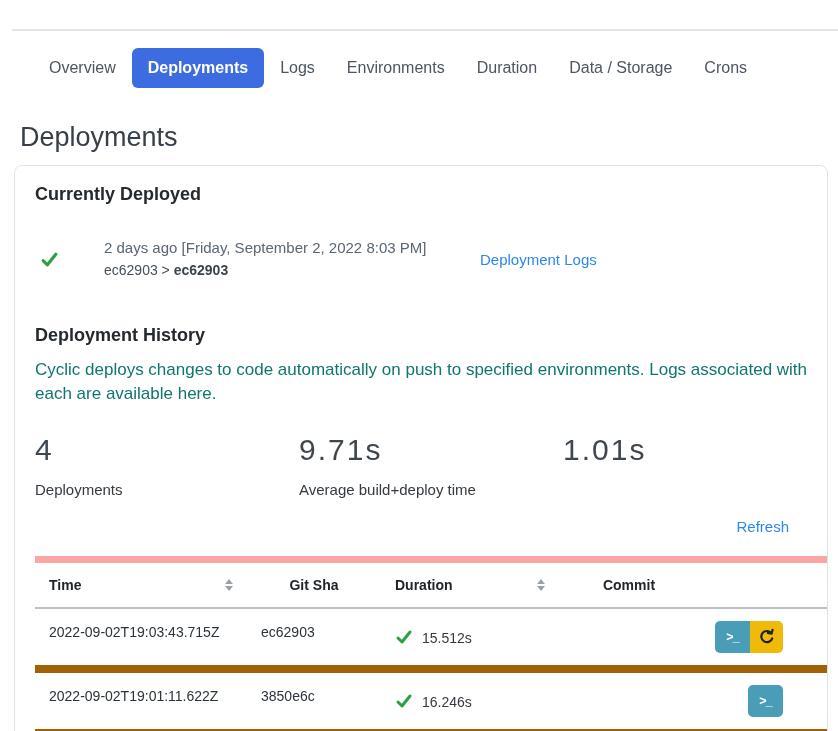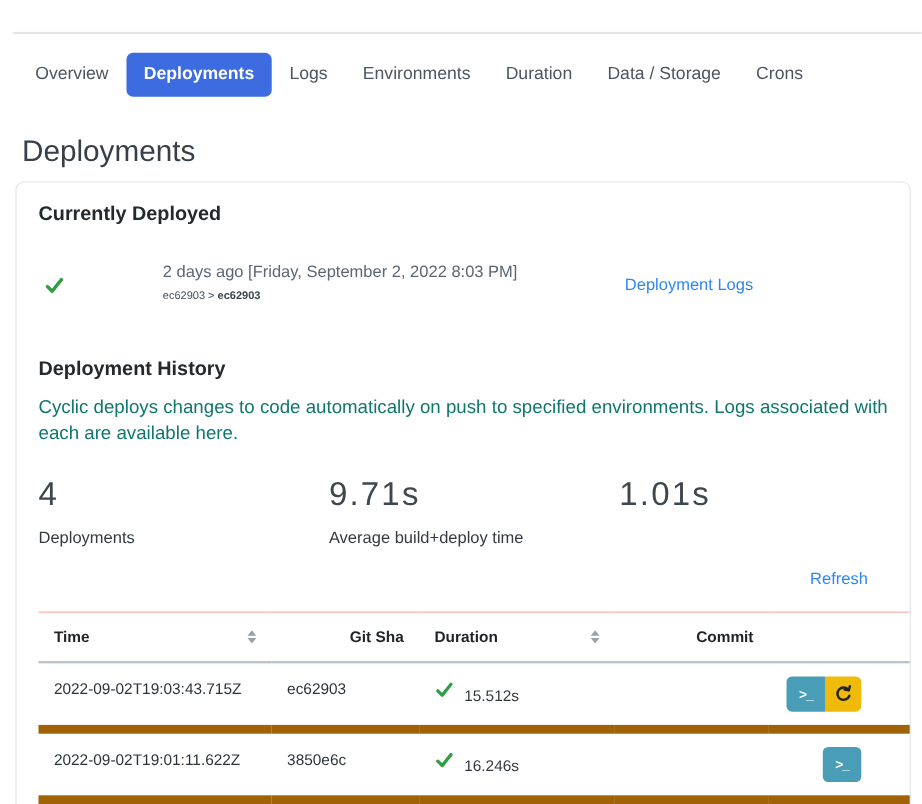--- a/index.html
+++ b/index.html
@@ -1,61 +1,61 @@
 <!DOCTYPE html>
 <html><head>
 <meta charset="utf-8">
 <style>
   * { margin:0; padding:0; box-sizing:border-box; }
   html,body { width:838px; height:731px; overflow:hidden; background:#ffffff;
               font-family:"Liberation Sans", sans-serif; }
   
   .top-divider { margin:29px 0 0 12px; height:2px; background:#e4e4e4; }
   
-  .nav { display:flex; align-items:center; padding-left:16px; margin-top:17px; white-space:nowrap; }
+  .nav { display:flex; align-items:center; padding-left:33px; margin-top:17px; white-space:nowrap; }
   .tab { font-size:16px; color:#4d5560; padding:11px 16px; border-radius:6px; cursor:pointer; }
   .tab.active { background:#3d6ce0; color:#ffffff; font-weight:bold; }
   
   .page-title { margin:34px 0 0 20px; font-size:27px; font-weight:500; color:#37404a; }
   
   .card { margin:12px 0 0 14px; width:814px; border:1px solid #dfe3e8; border-radius:8px;
           padding:18px 0 30px 20px; min-height:600px; }
   .card h2 { font-size:18px; font-weight:bold; color:#24292e; }
   
-  .deploy-row { display:flex; align-items:center; margin-top:32px;gap:44px; }
+  .deploy-row { display:flex; align-items:center; margin-top:32px; }
   .deploy-check { margin-left:5px; width:19px; flex:0 0 auto; }
   .deploy-info { margin-left:45px; flex:0 0 376px; }
   .deploy-time { font-size:15px; color:#5a6673; line-height:22px; }
-  .deploy-sha { font-size:10px; color:#455059; line-height:22px; }
+  .deploy-sha { font-size:14px; color:#455059; line-height:22px; }
   .deploy-sha b { color:#3b444d; }
   a.link { color:#2e86f3; font-size:15px; text-decoration:none; cursor:pointer; }
   
   .history-heading { margin-top:44px; }
   .history-desc { margin-top:12px; font-size:17px; line-height:24px; color:#0f766e; max-width:792px; }
   
   .stats { display:flex; margin-top:28px; }
   .stat { width:275px; }
   .stat-value { font-size:30px; line-height:32px; color:#3f474e; letter-spacing:2px; }
   .stat-label { margin-top:15px; font-size:15px; color:#343a40; }
   
   .refresh-row { margin-top:20px; text-align:right; padding-right:38px; }
   
   table { margin-top:20px; width:792px; border-collapse:collapse; table-layout:fixed; }
   col.c-time{width:212px} col.c-sha{width:134px} col.c-dur{width:178px}
   col.c-commit{width:140px} col.c-actions{width:128px}
-  thead th { border-top:1px solid #fca5a5; border-bottom:2px solid #b9c0c7;
-             padding:14px; font-size:14px; text-align:right; color:#212529; }
+  thead th { border-top:7px solid #fca5a5; border-bottom:2px solid #b9c0c7;
+             padding:14px; font-size:14px; text-align:center; color:#212529; }
   .th-flex { display:flex; align-items:center; justify-content:space-between; }
   .sort { display:inline-flex; flex-direction:column; gap:2px; }
   .sort i { display:block; width:0; height:0; border-left:4px solid transparent; border-right:4px solid transparent; }
   .sort .up { border-bottom:5px solid #9aa1a8; }
   .sort .down { border-top:5px solid #9aa1a8; }
   tbody td { border-bottom:8px solid #a16207; padding:15px 14px; font-size:14px;
              color:#2b333b; vertical-align:top; }
-  .dur-cell { display:flex; align-items:flex-start; gap:9px; }
+  .dur-cell { display:flex; align-items:flex-end; gap:9px; }
   .dur-text { margin-top:6px; color:#343a40; }
   td.actions { padding:12px 44px 12px 0; }
   .btn-group { display:flex; justify-content:flex-end; }
   .btn { height:32px; display:flex; align-items:center; justify-content:center; cursor:pointer; border:none; }
   .btn-terminal { width:35px; background:#4a9db6; border-radius:5px; color:#ffffff;
                   font-weight:bold; font-size:12.5px; letter-spacing:-1px; }
   .btn-group .btn-terminal { border-radius:5px 0 0 5px; }
   .btn-redeploy { width:33px; background:#f0ba0b; border-radius:0 5px 5px 0; }
 </style>
 </head>

